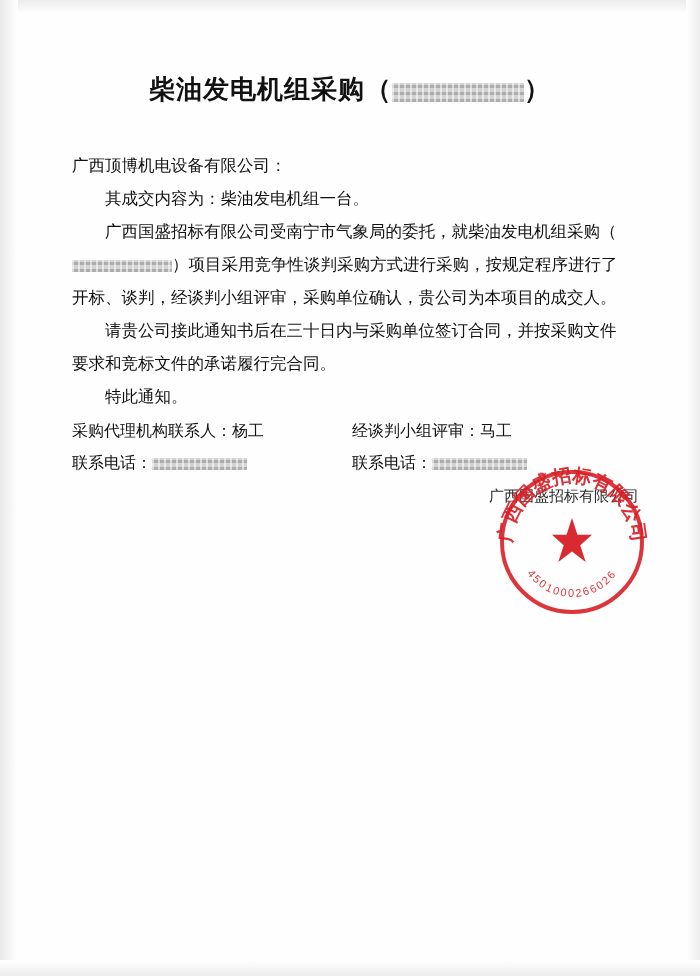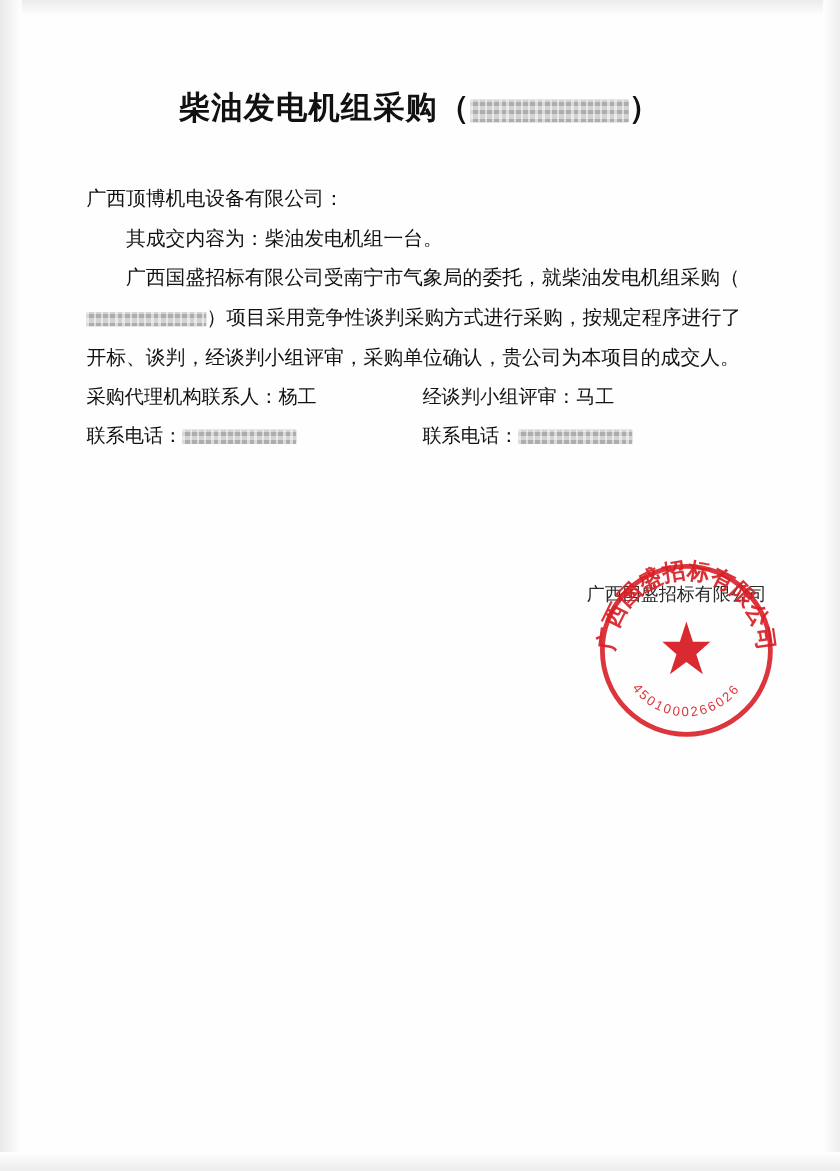--- a/index.html
+++ b/index.html
@@ -168,21 +168,23 @@
 
       <p class="para">广西顶博机电设备有限公司：</p>
 
       <p class="para indent">其成交内容为：柴油发电机组一台。</p>
 
       <p class="para indent">
         <span>广西国盛招标有限公司受南宁市气象局的委托，就柴油发电机组采购（</span><span class="redacted red-sm" style="width:100px"></span><span>）</span><span>项目采用竞争性谈判采购方式进行采购，按规定程序进行了开标、谈判，经谈判小组评审，采购单位确认，贵公司为本项目的成交人。</span>
       </p>
 
 
-
+      <p class="para indent">请贵公司接此通知书后在三十日内与采购单位签订合同，并按采购文件要求和竞标文件的承诺履行完合同。</p>
+
+      <p class="para indent">特此通知。</p>
 
       <div class="contacts">
         <div class="contact-row">
           <div class="contact-col-a">
             <span>采购代理机构联系人：</span><span>杨工</span>
           </div>
           <div class="contact-col-b">
             <span>经谈判小组评审：</span><span>马工</span>
           </div>
         </div>

